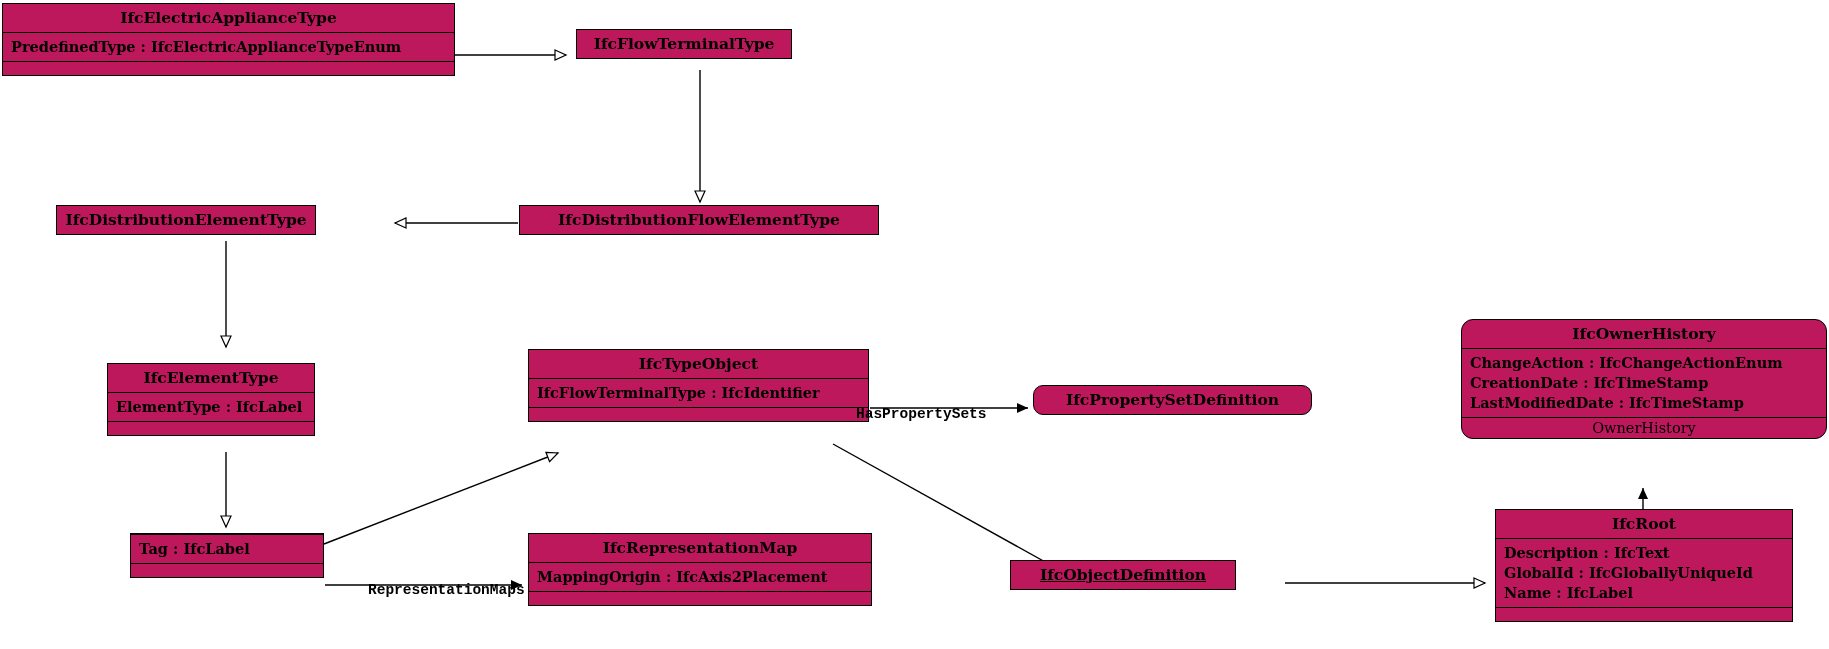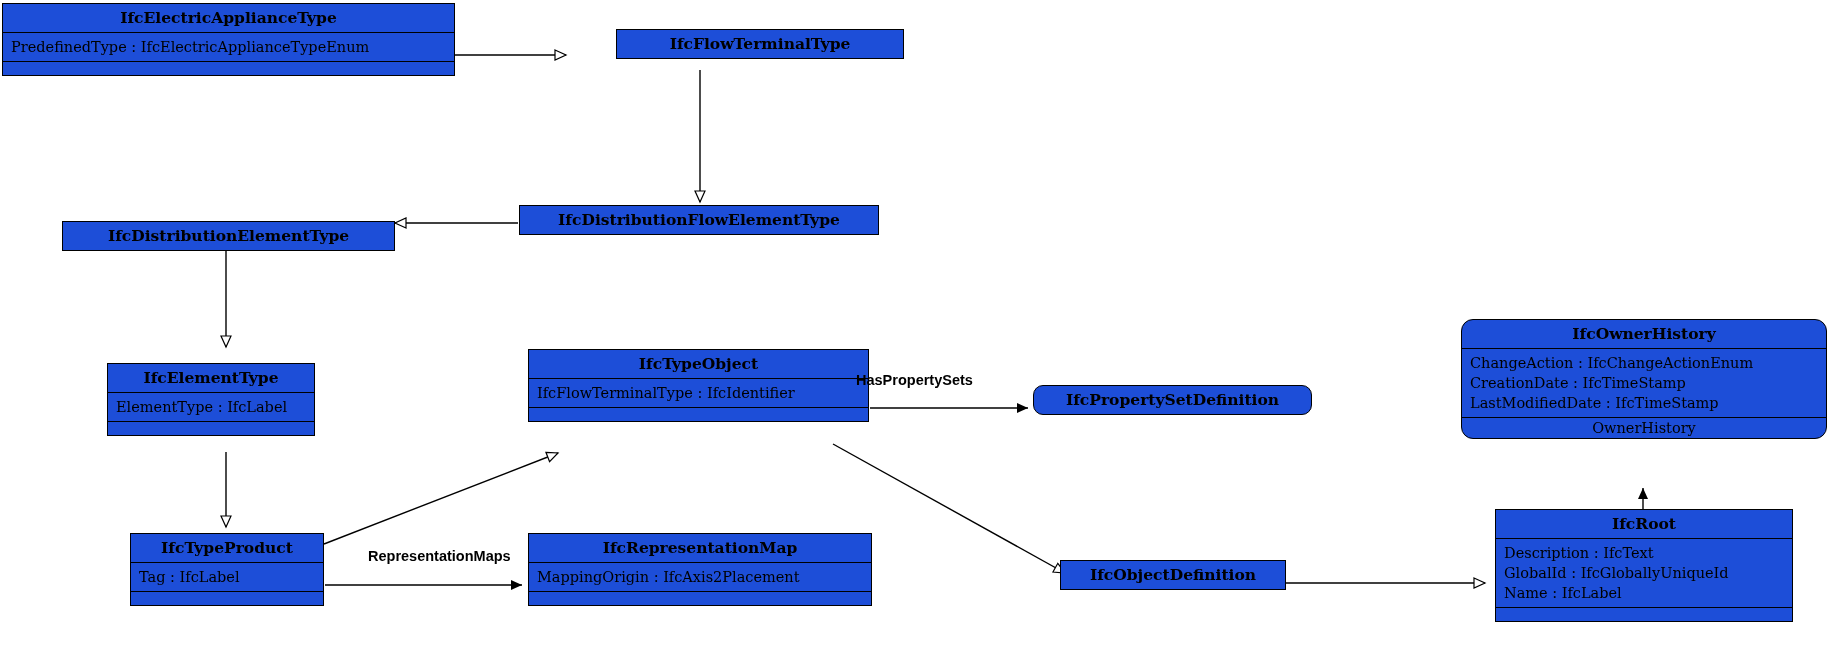--- a/index.html
+++ b/index.html
@@ -18,21 +18,21 @@
     position: absolute;
     left: 0;
     top: 0;
     width: 1829px;
     height: 649px;
     pointer-events: none;
   }
   .node {
     position: absolute;
     box-sizing: border-box;
-    background: #1d4ed8;
+    background: #be185d;
     border: 1px solid #000000;
     z-index: 2;
   }
   .node .title {
     text-align: center;
     font-weight: bold;
     font-size: 15.5px;
     padding: 5px 8px 5px 8px;
     line-height: 1.15;
     white-space: nowrap;
@@ -41,41 +41,43 @@
     border-top: 1px solid #000000;
     height: 0;
     font-size: 0;
     line-height: 0;
   }
   .node .attrs {
     padding: 4px 20px 4px 8px;
     font-size: 14.5px;
     line-height: 1.38;
     white-space: nowrap;
+    font-weight: bold;
   }
   .node .attrs .attr-line {
     white-space: nowrap;
   }
   .node .footer {
     padding: 2px 8px 2px 8px;
     font-size: 14.5px;
     text-align: center;
     white-space: nowrap;
   }
   .node .empty-compartment {
     height: 13px;
   }
   .edge-label {
     position: absolute;
-    font-family: Liberation Sans, sans-serif;
+    font-family: Liberation Mono, monospace;
     font-size: 14.5px;
     font-weight: bold;
     background: transparent;
     white-space: nowrap;
     z-index: 3;
+    margin-top: 34px;
   }
 </style>
 </head>
 <body>
 
 <div id="canvas">
 
   <svg class="edges" viewBox="0 0 1829 649" xmlns="http://www.w3.org/2000/svg">
     <defs>
       <marker id="hollowArrow" markerWidth="14" markerHeight="14" refX="12" refY="6" orient="auto" markerUnits="userSpaceOnUse">
@@ -112,25 +114,25 @@
   <div class="node" style="left:2px; top:3px; width:453px;">
     <div class="title">IfcElectricApplianceType</div>
     <div class="sep"></div>
     <div class="attrs">
       <div class="attr-line">PredefinedType : IfcElectricApplianceTypeEnum</div>
     </div>
     <div class="sep"></div>
     <div class="empty-compartment"></div>
   </div>
 
-  <div class="node" style="left:576px; top:29px; width:288px;margin-left:40px;">
+  <div class="node" style="left:576px; top:29px; width:216px;">
     <div class="title">IfcFlowTerminalType</div>
   </div>
 
-  <div class="node" style="left:62px; top:205px; width:333px;margin-top:16px;">
+  <div class="node" style="left:56px; top:205px; width:260px;">
     <div class="title">IfcDistributionElementType</div>
   </div>
 
   <div class="node" style="left:519px; top:205px; width:360px;">
     <div class="title">IfcDistributionFlowElementType</div>
   </div>
 
   <div class="node" style="left:107px; top:363px; width:208px;">
     <div class="title">IfcElementType</div>
     <div class="sep"></div>
@@ -161,40 +163,39 @@
     <div class="attrs">
       <div class="attr-line">ChangeAction : IfcChangeActionEnum</div>
       <div class="attr-line">CreationDate : IfcTimeStamp</div>
       <div class="attr-line">LastModifiedDate : IfcTimeStamp</div>
     </div>
     <div class="sep"></div>
     <div class="footer">OwnerHistory</div>
   </div>
 
   <div class="node" style="left:130px; top:533px; width:194px;">
-    <div class="title">IfcTypeProduct</div>
     <div class="sep"></div>
     <div class="attrs">
       <div class="attr-line">Tag : IfcLabel</div>
     </div>
     <div class="sep"></div>
     <div class="empty-compartment"></div>
   </div>
 
   <div class="node" style="left:528px; top:533px; width:344px;">
     <div class="title">IfcRepresentationMap</div>
     <div class="sep"></div>
     <div class="attrs">
       <div class="attr-line">MappingOrigin : IfcAxis2Placement</div>
     </div>
     <div class="sep"></div>
     <div class="empty-compartment"></div>
   </div>
 
-  <div class="node" style="left:1060px; top:560px; width:226px;">
+  <div class="node" style="left:1010px; top:560px; width:226px;text-decoration:underline;">
     <div class="title">IfcObjectDefinition</div>
   </div>
 
   <div class="node" style="left:1495px; top:509px; width:298px;">
     <div class="title">IfcRoot</div>
     <div class="sep"></div>
     <div class="attrs">
       <div class="attr-line">Description : IfcText</div>
       <div class="attr-line">GlobalId : IfcGloballyUniqueId</div>
       <div class="attr-line">Name : IfcLabel</div>

